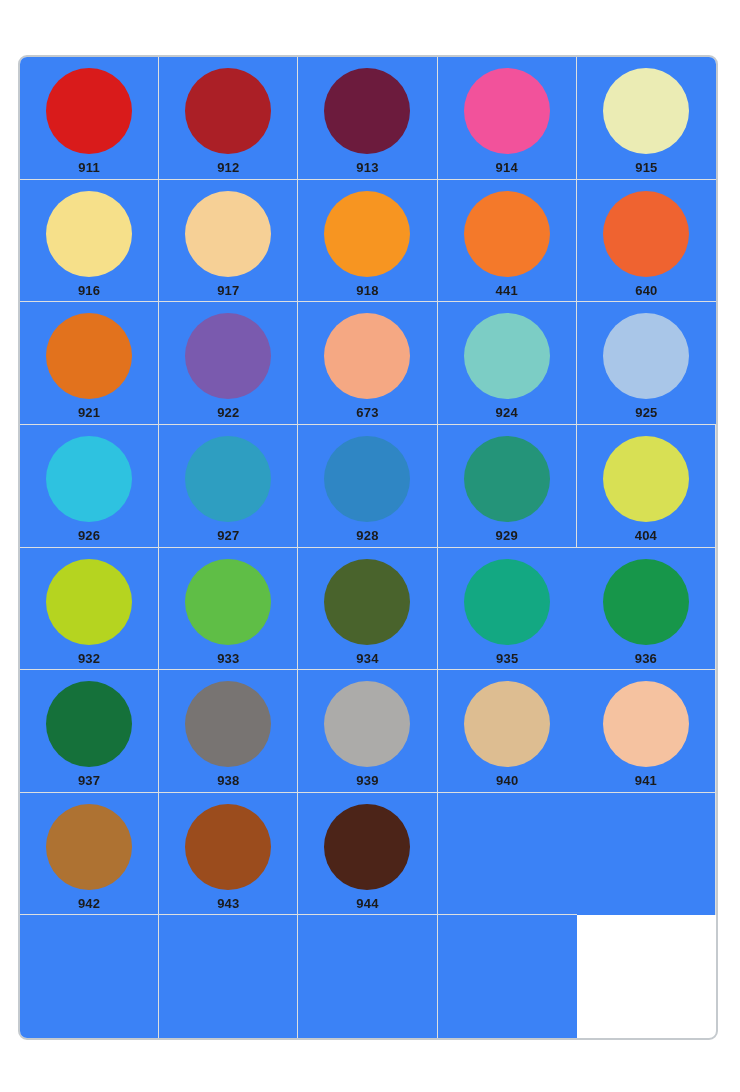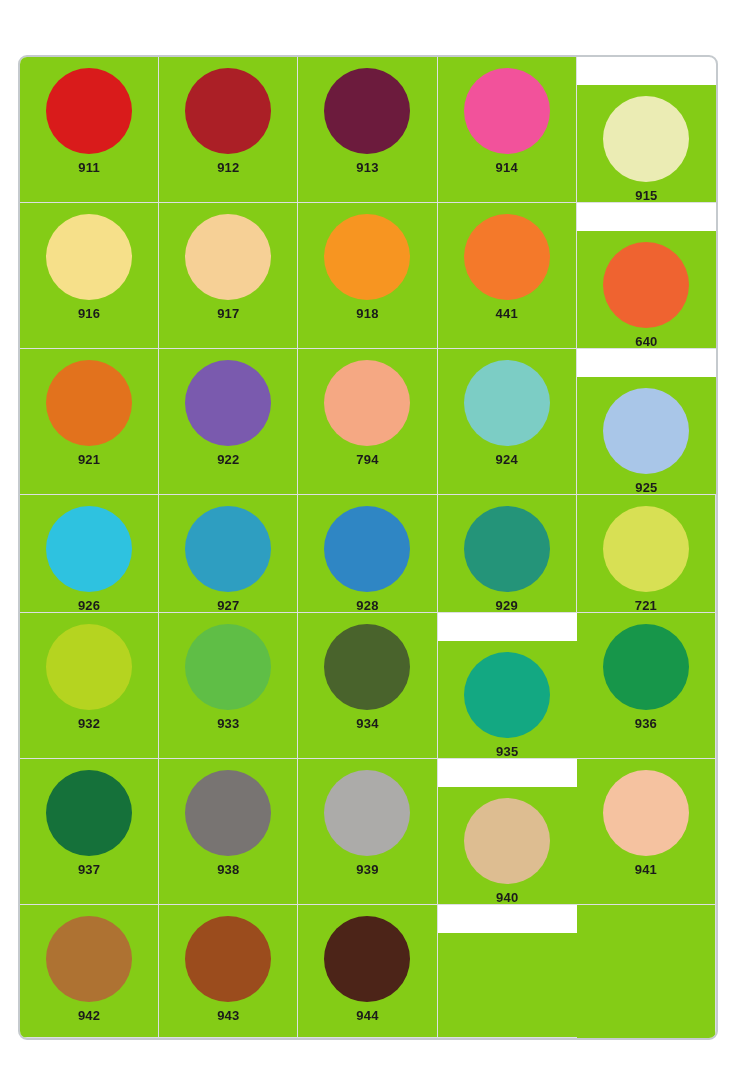--- a/index.html
+++ b/index.html
@@ -40,23 +40,23 @@
   .swatch-cell {
     position: relative;
     display: flex;
     flex-direction: column;
     align-items: center;
     justify-content: flex-start;
     box-sizing: border-box;
     border-right: 1px solid #dcdfe1;
     border-bottom: 1px solid #dcdfe1;
     padding-top: 11px;
-    background: #84cc16;
-  }
-  .swatch-cell.col-last { border-right: none; margin-top: 28px; }
+    background: #3b82f6;
+  }
+  .swatch-cell.col-last { border-right: none; }
   .swatch-cell.row-last { border-bottom: none; }
 
   .swatch-dot {
     width: 86px;
     height: 86px;
     border-radius: 50%;
     flex: 0 0 auto;
   }
 
   .swatch-dot.empty {
@@ -121,21 +121,21 @@
       <div class="swatch-cell">
         <div class="swatch-dot" style="background: rgb(226, 114, 29);"></div>
         <div class="swatch-label">921</div>
       </div>
       <div class="swatch-cell">
         <div class="swatch-dot" style="background: rgb(122, 90, 174);"></div>
         <div class="swatch-label">922</div>
       </div>
       <div class="swatch-cell">
         <div class="swatch-dot" style="background: rgb(245, 168, 131);"></div>
-        <div class="swatch-label">794</div>
+        <div class="swatch-label">673</div>
       </div>
       <div class="swatch-cell">
         <div class="swatch-dot" style="background: rgb(124, 205, 197);"></div>
         <div class="swatch-label">924</div>
       </div>
       <div class="swatch-cell col-last">
         <div class="swatch-dot" style="background: rgb(169, 198, 232);"></div>
         <div class="swatch-label">925</div>
       </div>
       <div class="swatch-cell">
@@ -149,21 +149,21 @@
       <div class="swatch-cell">
         <div class="swatch-dot" style="background: rgb(47, 134, 196);"></div>
         <div class="swatch-label">928</div>
       </div>
       <div class="swatch-cell">
         <div class="swatch-dot" style="background: rgb(36, 148, 121);"></div>
         <div class="swatch-label">929</div>
       </div>
       <div class="swatch-cell">
         <div class="swatch-dot" style="background: rgb(216, 224, 84);"></div>
-        <div class="swatch-label">721</div>
+        <div class="swatch-label">404</div>
       </div>
       <div class="swatch-cell">
         <div class="swatch-dot" style="background: rgb(181, 212, 32);"></div>
         <div class="swatch-label">932</div>
       </div>
       <div class="swatch-cell">
         <div class="swatch-dot" style="background: rgb(95, 190, 70);"></div>
         <div class="swatch-label">933</div>
       </div>
       <div class="swatch-cell">

